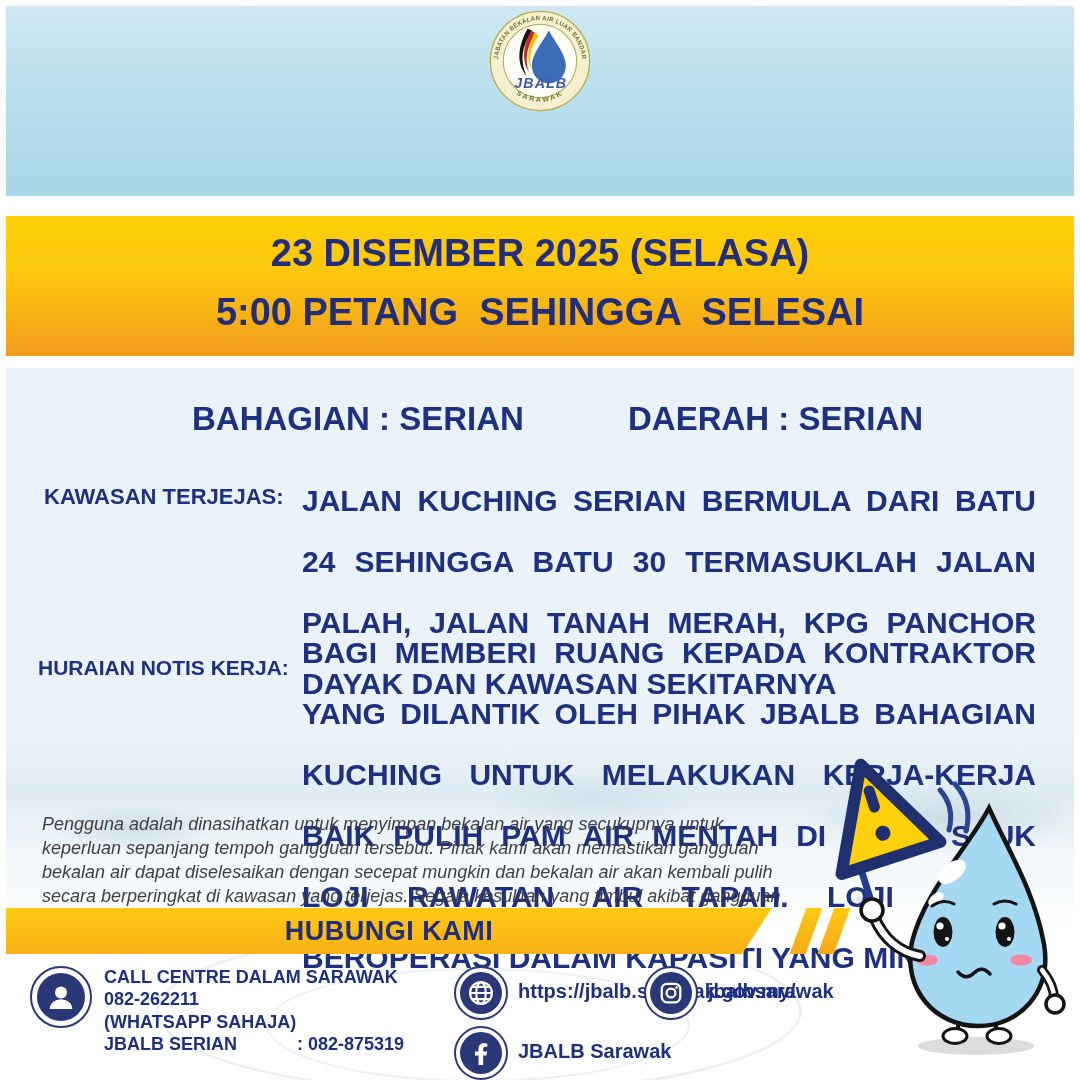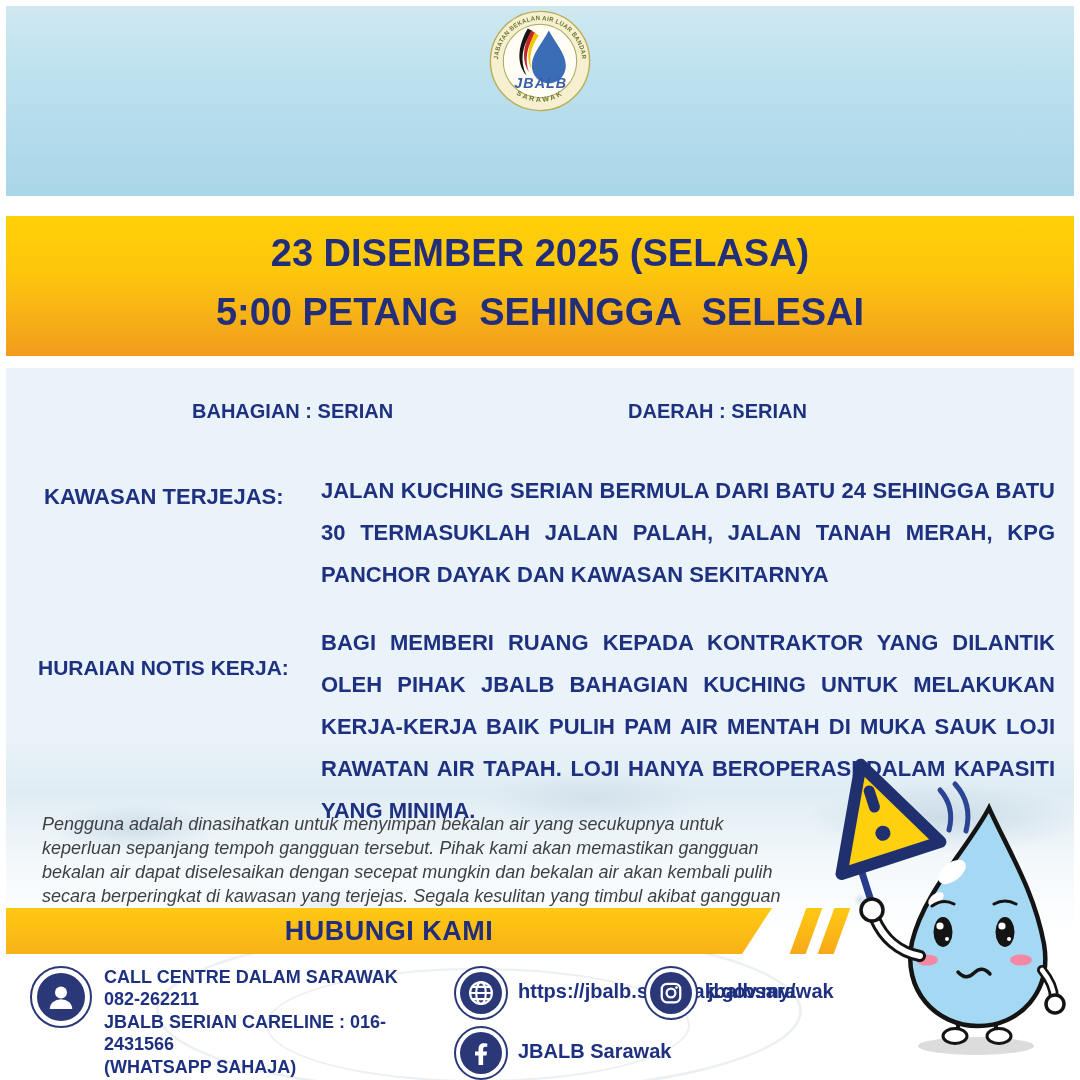--- a/index.html
+++ b/index.html
@@ -15,28 +15,28 @@
     font-size:40px;font-weight:bold;letter-spacing:-0.5px;color:#1b2b7d;}
   
   .banner{position:absolute;left:6px;top:196px;right:6px;height:140px;
     background:linear-gradient(180deg,#ffd008 0%,#fdc70d 40%,#f29c1e 100%);
     display:flex;flex-direction:column;justify-content:center;align-items:center;
     gap:16px;padding-bottom:6px;box-sizing:border-box;margin-top:20px;}
   .banner-line{font-size:38px;font-weight:bold;color:#232e7a;white-space:pre-wrap;}
   
   .main{position:absolute;left:6px;top:368px;right:6px;bottom:6px;
     background:linear-gradient(180deg,#eaf3f9 0%,#eaf3f9 52%,#e0ecf3 60%,#f3f8fb 70%,#ffffff 80%);}
-  .region-label{position:absolute;top:32px;font-size:20px;font-weight:bold;color:#1e3180;}
+  .region-label{position:absolute;top:32px;font-size:33px;font-weight:bold;color:#1e3180;}
   .region-bahagian{left:186px;}
   .region-daerah{left:622px;}
   .sec-label{position:absolute;font-weight:bold;color:#1e3180;white-space:nowrap;}
   .kawasan-label{left:38px;top:116px;font-size:22px;}
   .huraian-label{left:32px;top:268px;font-size:21px;margin-top:20px;}
   .sec-text{position:absolute;left:296px;width:734px;font-weight:bold;color:#1e3180;
-    font-size:22px;line-height:42px;text-align:justify;text-align-last:left;margin-left:19px;}
+    font-size:30px;line-height:61px;text-align:justify;text-align-last:left;}
   .kawasan-text{top:102px;}
   .huraian-text{top:254px;}
   .disclaimer{position:absolute;left:36px;top:444px;width:748px;
     font-size:18px;font-style:italic;color:#3d3f42;line-height:1.34;}
   
   .splash{position:absolute;left:0;right:0;top:388px;height:240px;pointer-events:none;
     background:
       radial-gradient(120px 34px at 12% 30%,rgba(175,198,214,.45),rgba(175,198,214,0) 70%),
       radial-gradient(160px 40px at 55% 18%,rgba(190,208,222,.40),rgba(190,208,222,0) 70%),
       radial-gradient(200px 50px at 88% 26%,rgba(170,195,212,.45),rgba(170,195,212,0) 70%),
@@ -137,21 +137,20 @@
       <div class="cicon-core">
         <svg width="36" height="36" viewBox="0 0 24 24">
           <circle cx="12" cy="9" r="4" fill="#fff"></circle>
           <path d="M4.5 20 a7.5 6.5 0 0 1 15 0 Z" fill="#fff"></path>
         </svg>
       </div>
     </div>
     <div class="cc-text">
       <div>CALL CENTRE DALAM SARAWAK</div>
       <div>082-262211</div>
-      <div>JBALB SERIAN CARELINE : 016-2431566</div>
       <div>(WHATSAPP SAHAJA)</div>
       <div class="cc-row5">
         <span>JBALB SERIAN</span>
         <span>: 082-875319</span>
       </div>
     </div>
 
     <div class="cicon icon-globe">
       <div class="cicon-core">
         <svg width="32" height="32" viewBox="0 0 24 24" fill="none" stroke="#fff" stroke-width="1.6">

